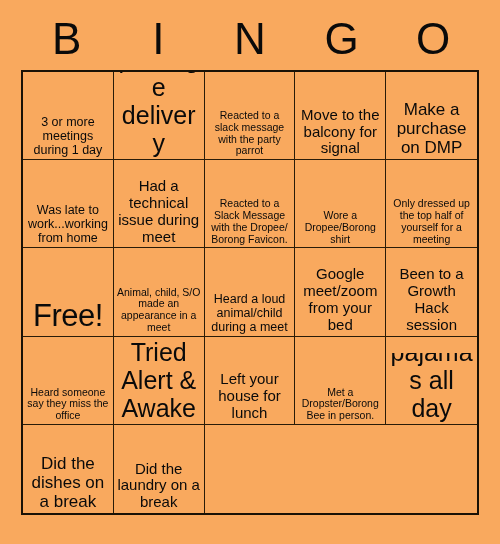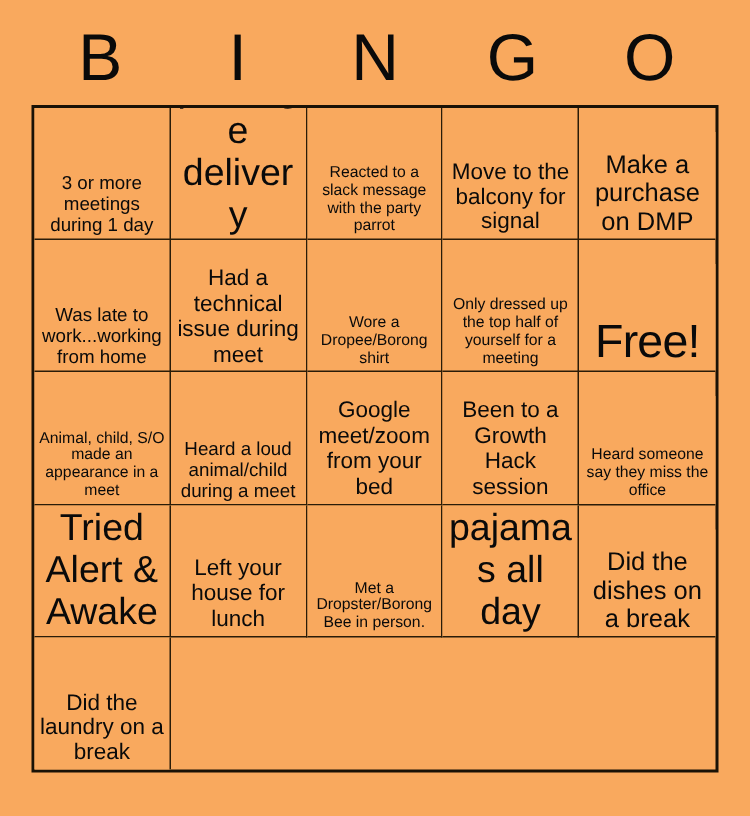--- a/index.html
+++ b/index.html
@@ -119,20 +119,23 @@
       <div class="cell fs-lg">
         <span class="cell-text">Make a purchase on DMP</span>
       </div>
       <div class="cell fs-sm">
         <span class="cell-text">Was late to work...working from home</span>
       </div>
       <div class="cell fs-md">
         <span class="cell-text">Had a technical issue during meet</span>
       </div>
       <div class="cell fs-xs">
+        <span class="cell-text">Reacted to a Slack Message with the Dropee/ Borong Favicon.</span>
+      </div>
+      <div class="cell fs-xs">
         <span class="cell-text">Wore a Dropee/Borong shirt</span>
       </div>
       <div class="cell fs-xs">
         <span class="cell-text">Only dressed up the top half of yourself for a meeting</span>
       </div>
       <div class="cell fs-free">
         <span class="cell-text">Free!</span>
       </div>
       <div class="cell fs-xs">
         <span class="cell-text">Animal, child, S/O made an appearance in a meet</span>

